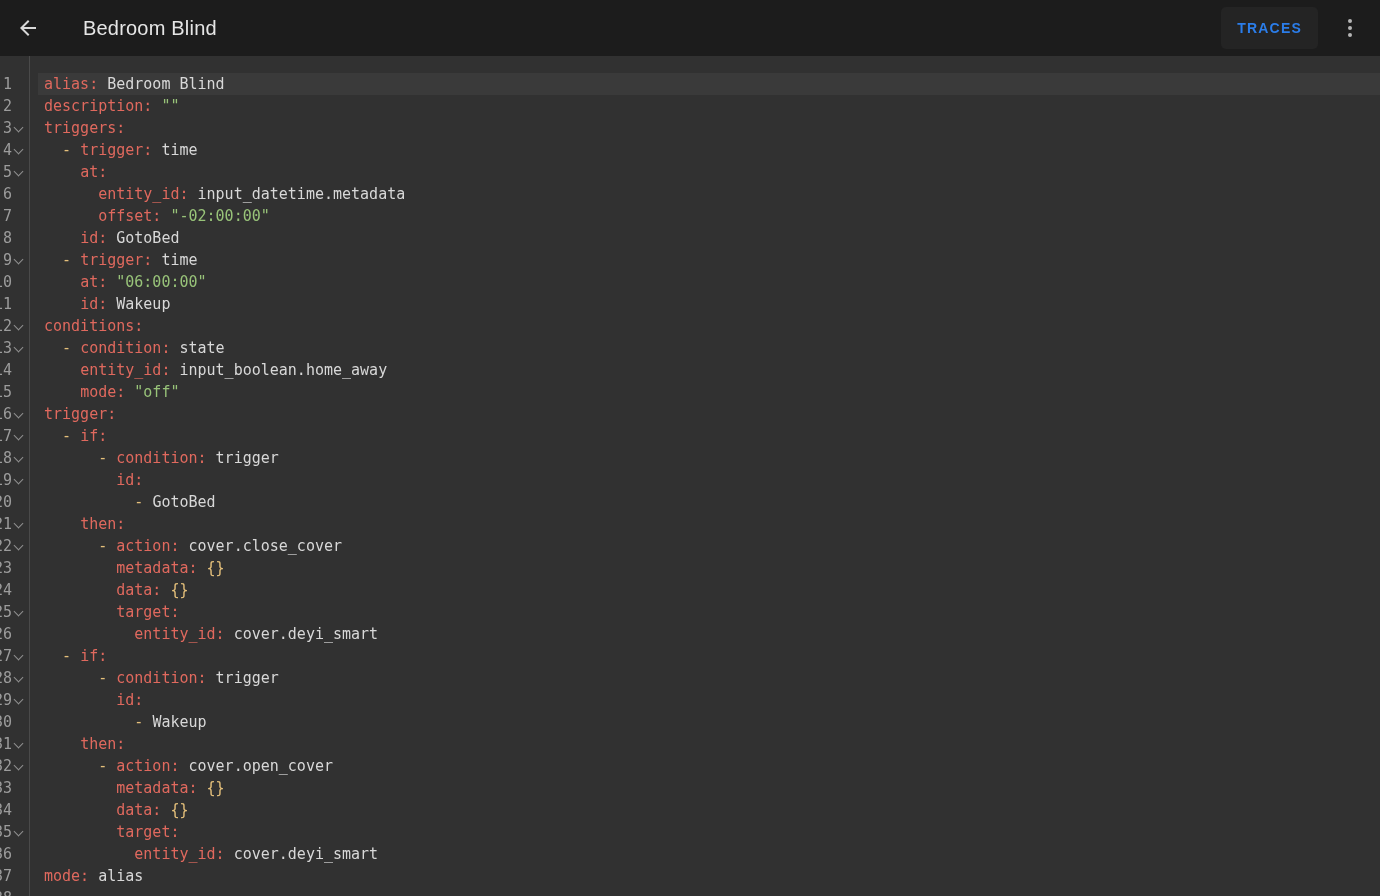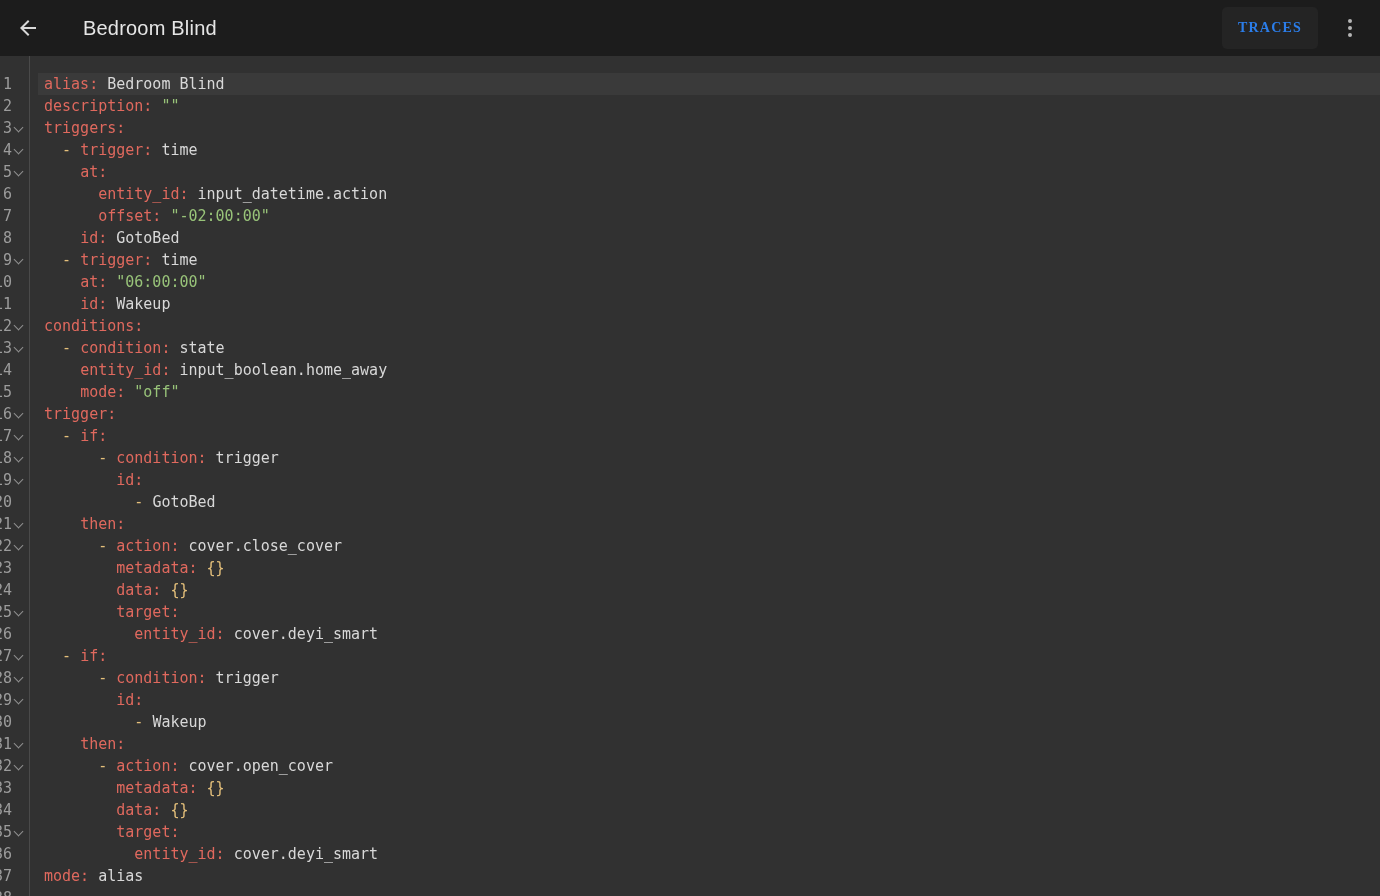--- a/index.html
+++ b/index.html
@@ -24,21 +24,21 @@
   .title {
     color: var(--title-fg, #e6e6e6);
     font-size: 20px; font-weight: 400; letter-spacing: .2px;
     margin-left: 31px; white-space: nowrap;
   }
   .spacer { flex: 1; }
   .traces-btn {
     background: var(--traces-btn-bg, #242424);
     border: none; border-radius: 5px;
     color: var(--accent-blue, #2b7de9);
-    font-family: Liberation Serif, serif;
+    font-family: Liberation Sans, sans-serif;
     font-size: 14px; font-weight: 700; letter-spacing: 1.2px;
     padding: 13px 16px; margin-right: 8px; cursor: pointer;
   }
   .kebab { display: flex; flex-direction: column; gap: 3px; }
   .kebab i { width: 4px; height: 4px; border-radius: 50%; background: #b5b5b5; display: block; }
 
   
   .editor { position: relative; height: 840px; background: var(--editor-bg, #313131); }
   .gutter-sep {
     position: absolute; left: 29px; top: 0; bottom: 0; width: 1px;
@@ -132,21 +132,21 @@
         <div class="gutter">
           <span class="ln-clip">5</span>
           <span class="fold"></span>
         </div>
         <div class="ltext"><span class="c-plain">    </span><span class="c-key">at:</span></div>
       </div>
       <div class="cm-line">
         <div class="gutter">
           <span class="ln-clip">6</span>
         </div>
-        <div class="ltext"><span class="c-plain">      </span><span class="c-key">entity_id:</span><span class="c-plain"> input_datetime.action</span></div>
+        <div class="ltext"><span class="c-plain">      </span><span class="c-key">entity_id:</span><span class="c-plain"> input_datetime.metadata</span></div>
       </div>
       <div class="cm-line">
         <div class="gutter">
           <span class="ln-clip">7</span>
         </div>
         <div class="ltext"><span class="c-plain">      </span><span class="c-key">offset:</span><span class="c-plain"> </span><span class="c-str">"-02:00:00"</span></div>
       </div>
       <div class="cm-line">
         <div class="gutter">
           <span class="ln-clip">8</span>

